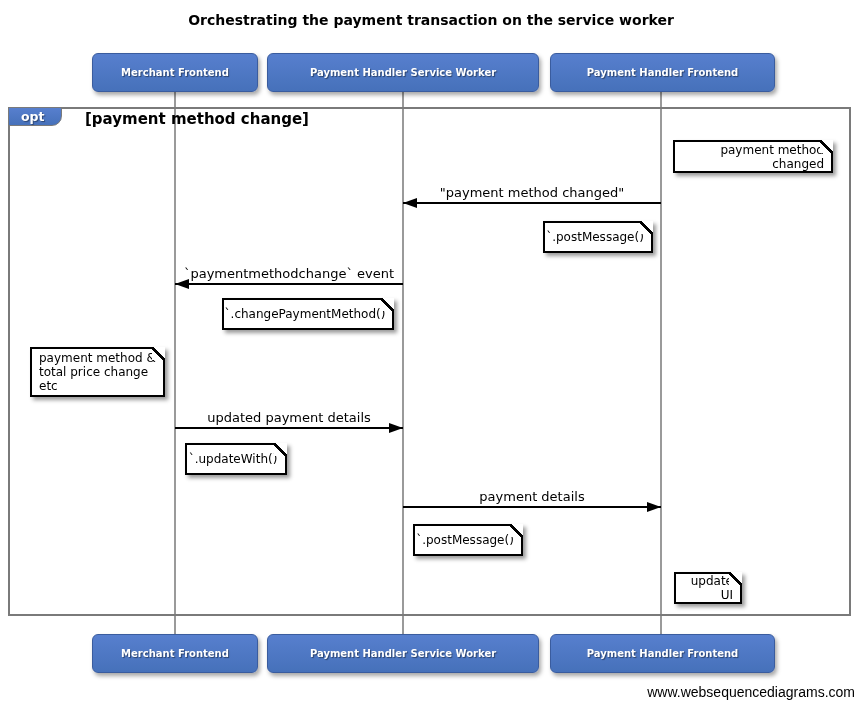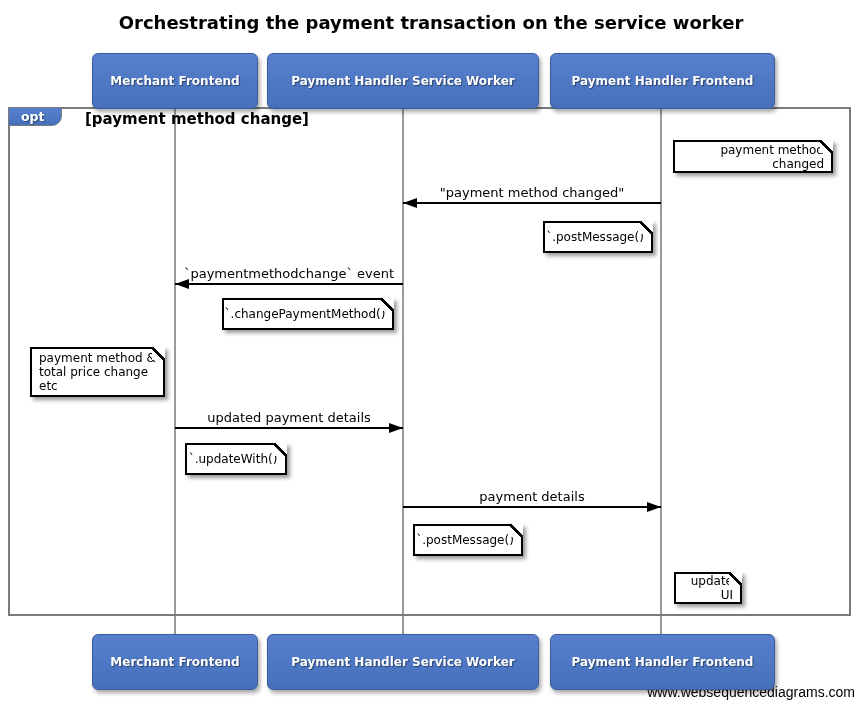--- a/index.html
+++ b/index.html
@@ -9,48 +9,48 @@
     height: 710px;
     background: #ffffff;
     font-family: "DejaVu Sans", sans-serif;
     overflow: hidden;
   }
   .title {
     position: absolute;
     left: 0; top: 12px;
     width: 100%;
     text-align: center;
-    font-size: 18px;
+    font-size: 14px;
     font-weight: bold;
     color: #000;
   }
   
   .lifeline {
     position: absolute;
     width: 2px;
     top: 92px;
     height: 543px;
     background: #9a9a9a;
     z-index: 1;
   }
   .lifeline.l1 { left: 174px; }
   .lifeline.l2 { left: 402px; }
   .lifeline.l3 { left: 660px; }
 
   
   .actor {
     position: absolute;
-    height: 56px;
+    height: 39px;
     box-sizing: border-box;
     background: linear-gradient(#577fce, #4671ba);
     border: 1.5px solid #3a5c9e;
     border-radius: 6px;
     color: #ffffff;
     font-weight: bold;
-    font-size: 12px;
+    font-size: 10px;
     display: flex;
     align-items: center;
     justify-content: center;
     white-space: nowrap;
     text-shadow: 1px 1px 1px rgba(0,0,0,0.45);
     box-shadow: 2px 3px 4px rgba(0,0,0,0.35);
     z-index: 5;
   }
   .actor.a1 { left: 92px;  width: 166px; }
   .actor.a2 { left: 267px; width: 272px; }

